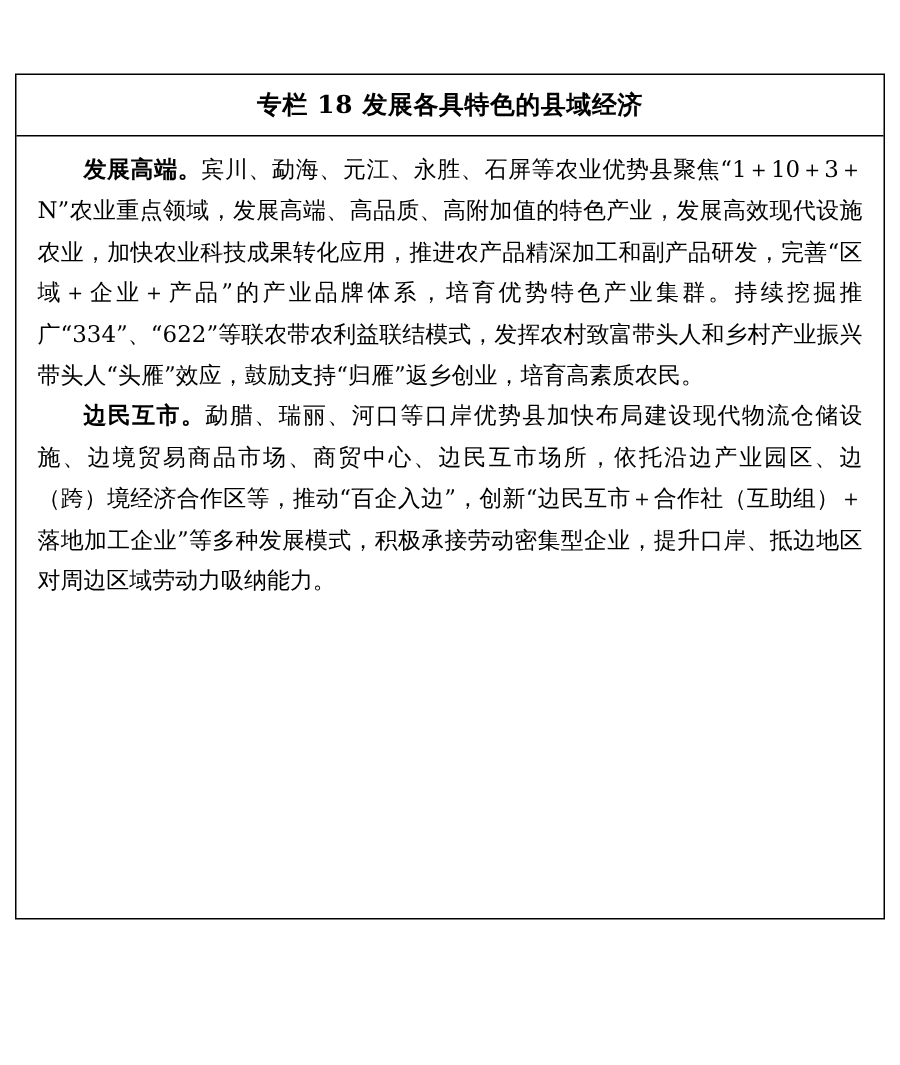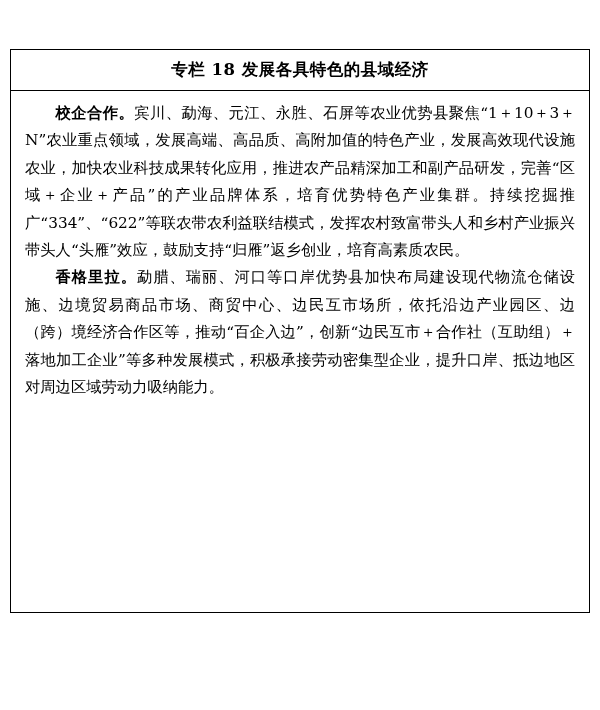--- a/index.html
+++ b/index.html
@@ -87,24 +87,24 @@
   <div class="box">
 
     <div class="title-area">
       <div class="title-text">专栏 18    发展各具特色的县域经济</div>
     </div>
     <div class="rule"></div>
 
     <div class="content">
 
       <p class="para">
-        <span class="lead">校企合作。</span><span>宾川、勐海、元江、永胜、石屏等农业优势县聚焦“1＋10＋3＋N”农业重点领域，发展高端、高品质、高附加值的特色产业，发展高效现代设施农业，加快农业科技成果转化应用，推进农产品精深加工和副产品研发，完善“区域＋企业＋产品”的产业品牌体系，培育优势特色产业集群。持续挖掘推广“334”、“622”等联农带农利益联结模式，发挥农村致富带头人和乡村产业振兴带头人“头雁”效应，鼓励支持“归雁”返乡创业，培育高素质农民。</span>
+        <span class="lead">发展高端。</span><span>宾川、勐海、元江、永胜、石屏等农业优势县聚焦“1＋10＋3＋N”农业重点领域，发展高端、高品质、高附加值的特色产业，发展高效现代设施农业，加快农业科技成果转化应用，推进农产品精深加工和副产品研发，完善“区域＋企业＋产品”的产业品牌体系，培育优势特色产业集群。持续挖掘推广“334”、“622”等联农带农利益联结模式，发挥农村致富带头人和乡村产业振兴带头人“头雁”效应，鼓励支持“归雁”返乡创业，培育高素质农民。</span>
       </p>
 
 
 
       <p class="para">
-        <span class="lead">香格里拉。</span><span>勐腊、瑞丽、河口等口岸优势县加快布局建设现代物流仓储设施、边境贸易商品市场、商贸中心、边民互市场所，依托沿边产业园区、边（跨）境经济合作区等，推动“百企入边”，创新“边民互市＋合作社（互助组）＋落地加工企业”等多种发展模式，积极承接劳动密集型企业，提升口岸、抵边地区对周边区域劳动力吸纳能力。</span>
+        <span class="lead">边民互市。</span><span>勐腊、瑞丽、河口等口岸优势县加快布局建设现代物流仓储设施、边境贸易商品市场、商贸中心、边民互市场所，依托沿边产业园区、边（跨）境经济合作区等，推动“百企入边”，创新“边民互市＋合作社（互助组）＋落地加工企业”等多种发展模式，积极承接劳动密集型企业，提升口岸、抵边地区对周边区域劳动力吸纳能力。</span>
       </p>
 
     </div>
   </div>
 </div>
 
 </body></html>

